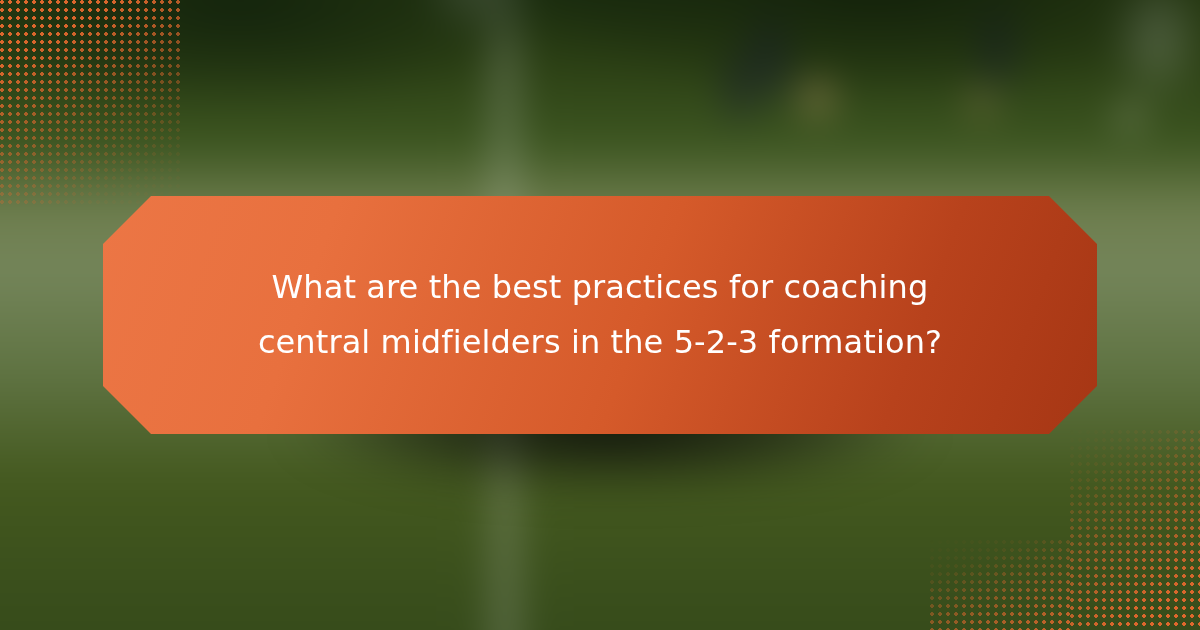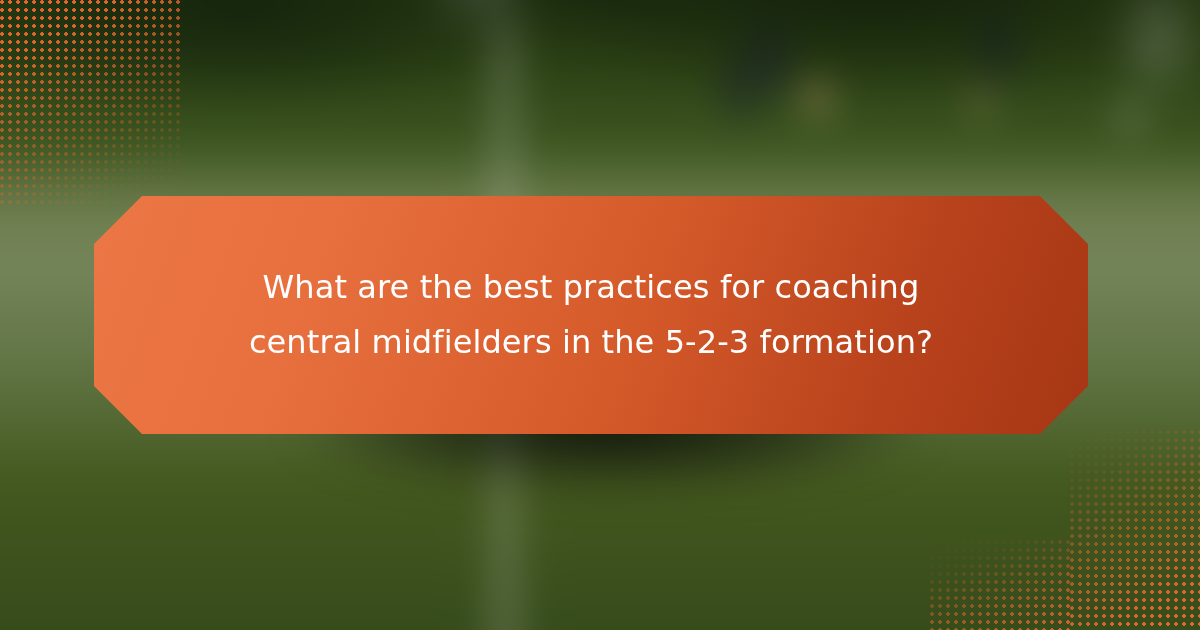--- a/index.html
+++ b/index.html
@@ -86,21 +86,21 @@
   .dots-br2 {
     right: 130px; bottom: 0;
     width: 140px; height: 90px;
     -webkit-mask-image: linear-gradient(340deg, rgba(0,0,0,0.9) 0%, rgba(0,0,0,0.5) 40%, rgba(0,0,0,0.08) 75%, rgba(0,0,0,0) 100%);
     mask-image: linear-gradient(340deg, rgba(0,0,0,0.9) 0%, rgba(0,0,0,0.5) 40%, rgba(0,0,0,0.08) 75%, rgba(0,0,0,0) 100%);
   }
 
   
   .card {
     position: absolute;
-    left: 94px;
+    left: 103px;
     top: 196px;
     width: 994px;
     height: 238px;
     background: linear-gradient(110deg, #ec7645 0%, #e8703e 22%, #d55a2a 54%, #b8421c 80%, #a63614 100%);
     -webkit-clip-path: polygon(48px 0, calc(100% - 48px) 0, 100% 48px, 100% calc(100% - 48px), calc(100% - 48px) 100%, 48px 100%, 0 calc(100% - 48px), 0 48px);
     clip-path: polygon(48px 0, calc(100% - 48px) 0, 100% 48px, 100% calc(100% - 48px), calc(100% - 48px) 100%, 48px 100%, 0 calc(100% - 48px), 0 48px);
     display: flex;
     align-items: center;
     justify-content: center;
   }

